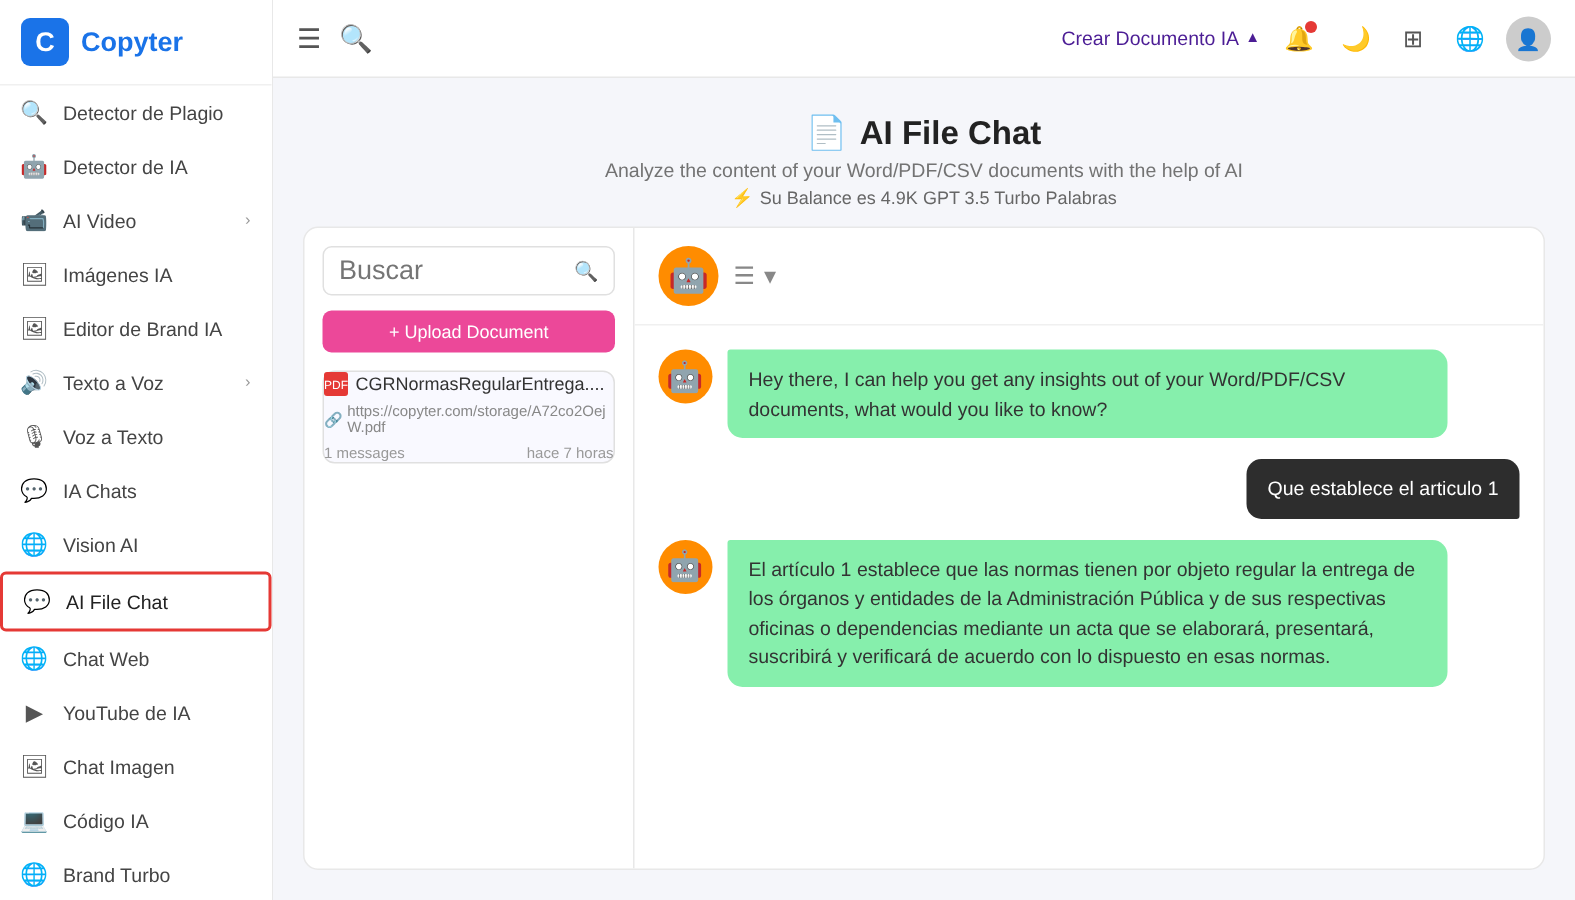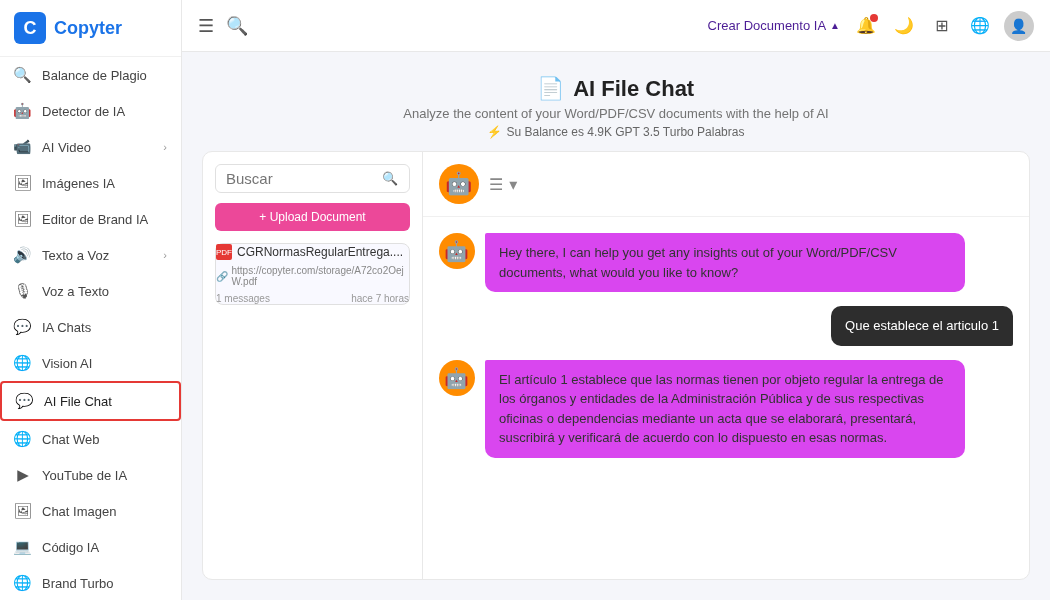--- a/index.html
+++ b/index.html
@@ -181,21 +181,21 @@
       align-items: center;
       border: 1px solid #e0e0e0;
       border-radius: 6px;
       padding: 5px 10px;
       gap: 6px;
       margin-bottom: 10px;
     }
     .search-box input {
       border: none;
       outline: none;
-      font-size: 15px;
+      font-size: 18px;
       color: #15803d;
       width: 100%;
       background: transparent;
     }
     .search-icon { color: #999; font-size: 13px; }
     .upload-btn {
       background: #ec4899;
       color: #fff;
       border: none;
       border-radius: 6px;
@@ -308,41 +308,41 @@
       font-size: 13px;
       color: #333;
       line-height: 1.5;
     }
     .msg-bubble.user-bubble {
       background: #2d2d2d;
       color: #fff;
       border-radius: 10px 10px 2px 10px;
     }
     .msg-bubble.bot-bubble {
-      background: #d946ef;
+      background: #86efac;
       border-radius: 2px 10px 10px 10px;
     }
 
     
     #messages::-webkit-scrollbar { width: 4px; }
     #messages::-webkit-scrollbar-thumb { background: #ddd; border-radius: 4px; }
   </style>
 </head>
 <body>
 
 <div id="sidebar">
   <div id="sidebar-logo">
     <div class="logo-box">C</div>
     <span class="logo-text">Copyter</span>
   </div>
 
   <div id="sidebar-items-container">
       <div class="sidebar-item">
     <span class="icon">🔍</span>
-    <span>Balance de Plagio</span>
+    <span>Detector de Plagio</span>
 
   </div>
       <div class="sidebar-item">
     <span class="icon">🤖</span>
     <span>Detector de IA</span>
 
   </div>
       <div class="sidebar-item">
     <span class="icon">📹</span>
     <span>AI Video</span>

